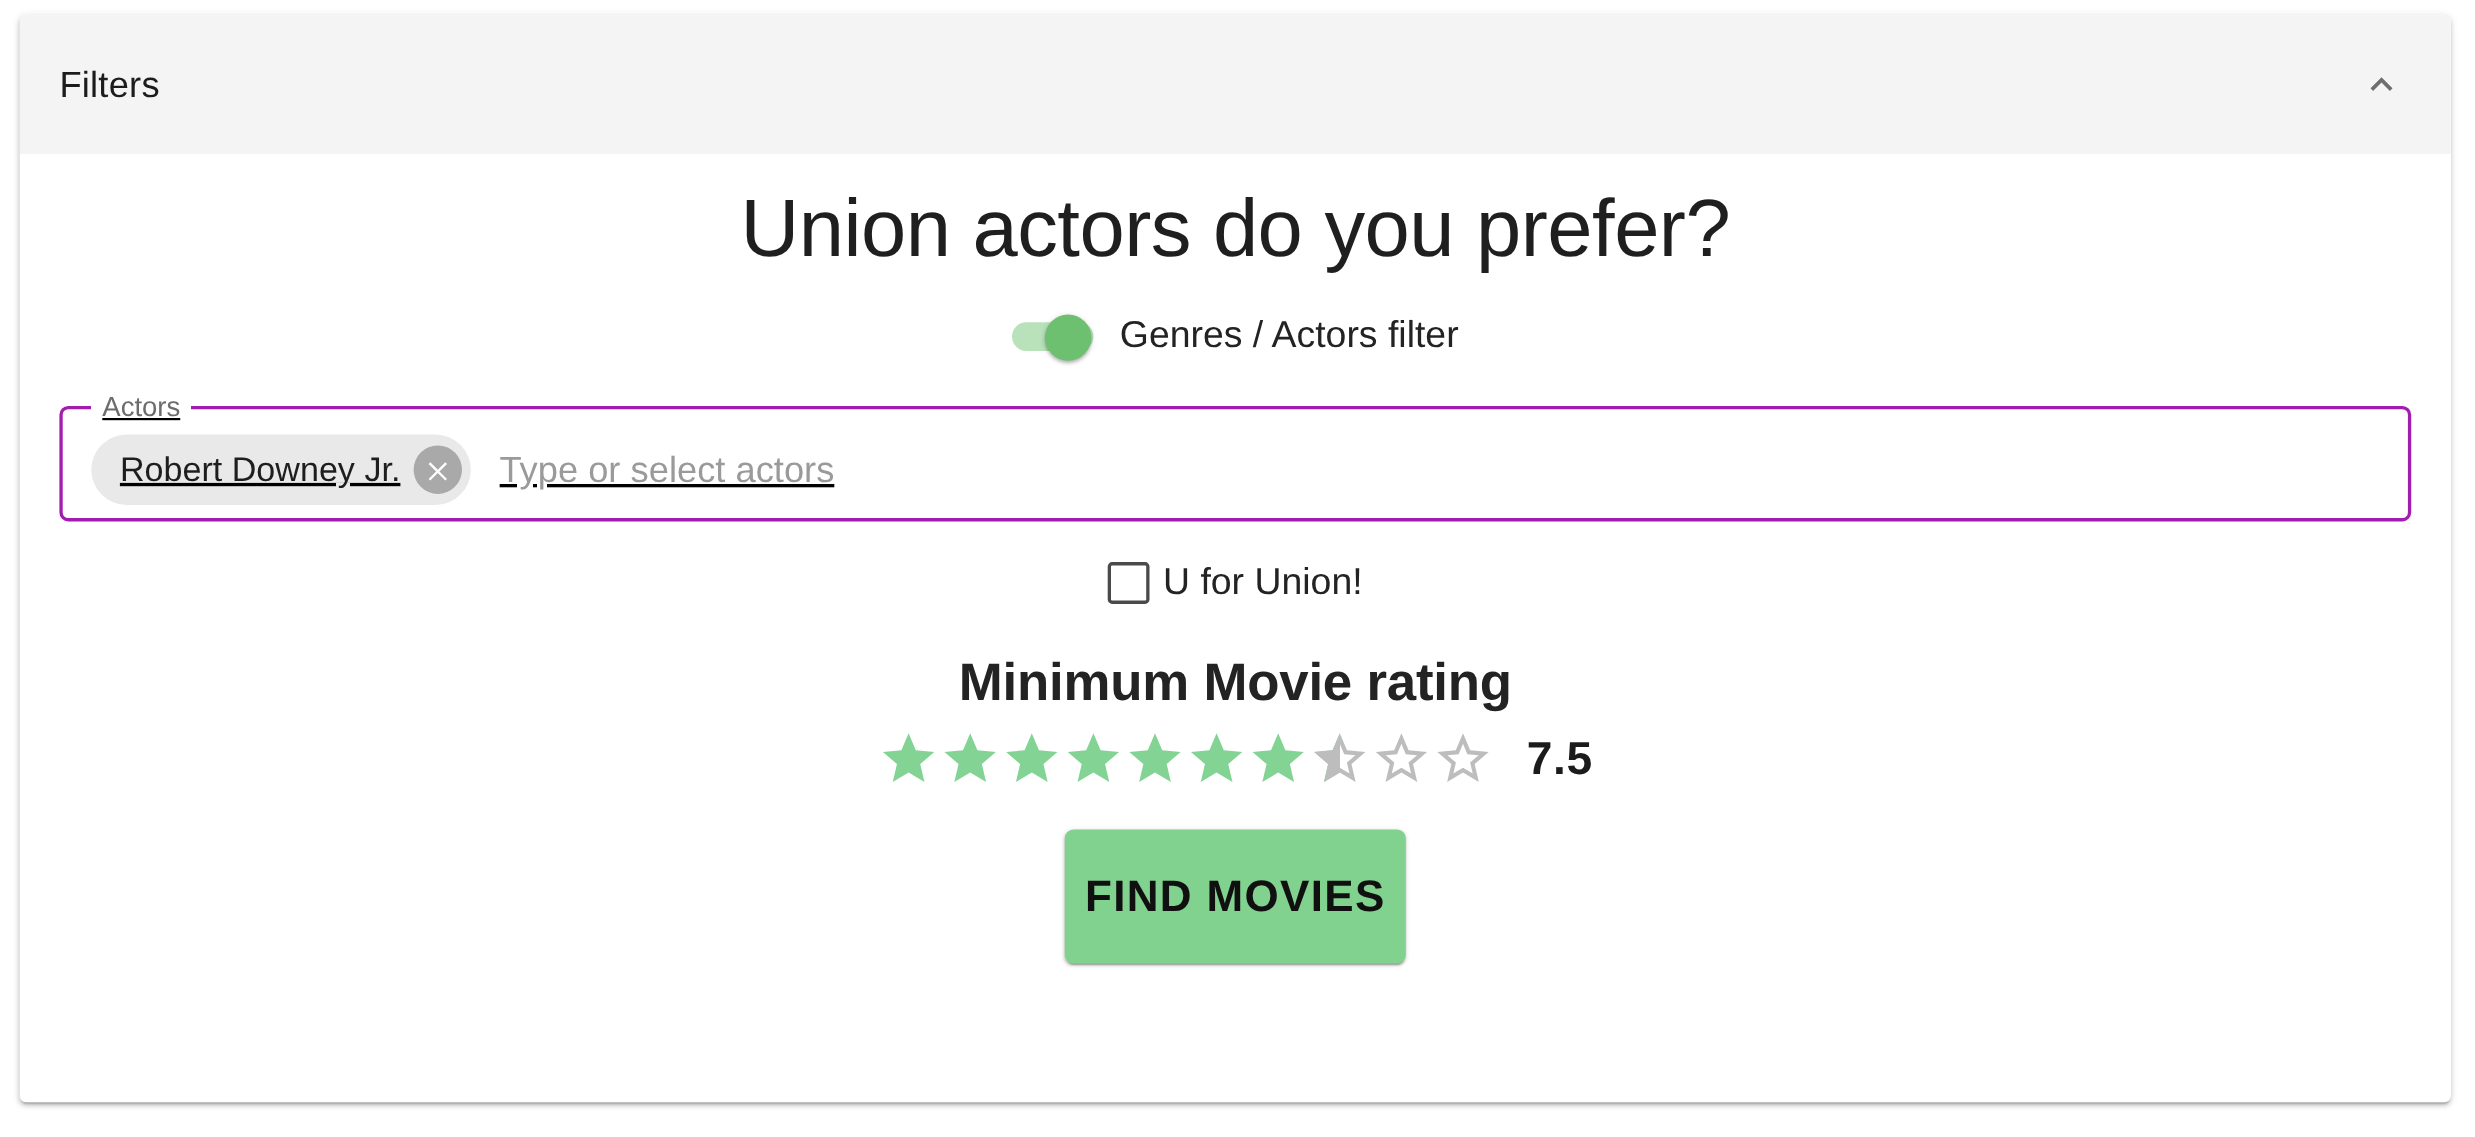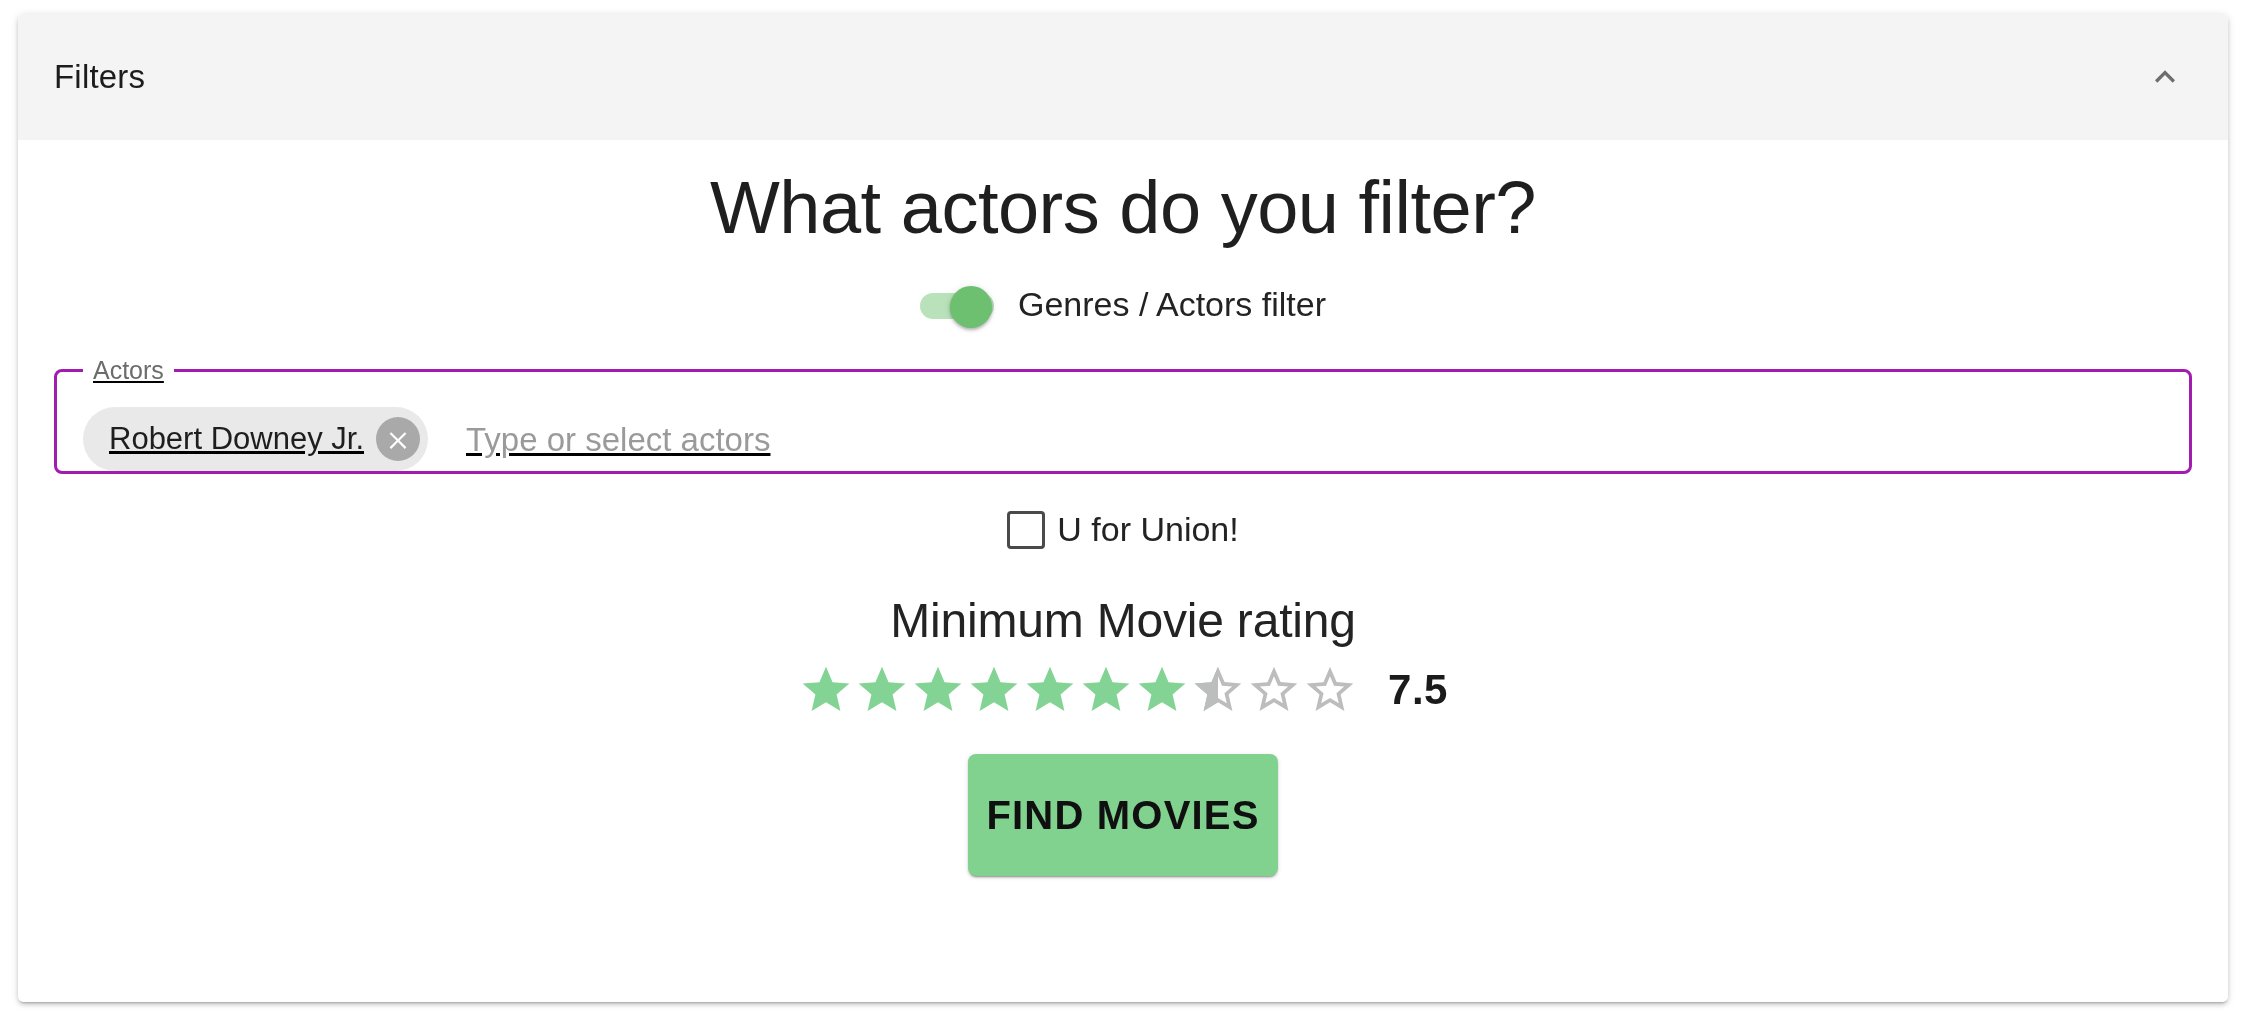--- a/index.html
+++ b/index.html
@@ -137,22 +137,22 @@
   .actors-field > legend {
     margin-left: 26px;
     padding: 0 10px;
     font-size: 25px;
     color: #6c6c6c;
     line-height: 1;
   }
 
   .chips-wrap {
     display: flex;
-    align-items: flex-end;
-    gap: 12px;
+    align-items: center;
+    gap: 0;
     padding: 0 26px;
     width: 100%;
     box-sizing: border-box;
     height: 100%;
   }
 
   .chip {
     display: inline-flex;
     align-items: center;
     background: #e9e9e9;
@@ -215,21 +215,21 @@
   }
   .checkbox-label {
     font-size: 34px;
     color: #232323;
   }
 
   
   .rating-heading {
     text-align: center;
     font-size: 48px;
-    font-weight: 400;
+    font-weight: 700;
     color: #232323;
     margin: 44px 0 0 0;
     letter-spacing: -0.2px;
   }
 
   .rating-row {
     display: flex;
     align-items: center;
     justify-content: center;
     margin-top: 14px;
@@ -284,21 +284,21 @@
 
       <span class="chevron-btn">
         <svg width="40" height="40" viewBox="0 0 24 24" aria-hidden="true">
           <path d="M7.4 15.4 12 10.8l4.6 4.6 1.4-1.4-6-6-6 6z" fill="#6e6e6e"></path>
         </svg>
       </span>
     </div>
 
     <div class="panel-body">
 
-      <h1 class="main-heading">What actors do you filter?</h1>
+      <h1 class="main-heading">Union actors do you prefer?</h1>
 
       <div class="toggle-row">
         <span class="switch">
           <span class="switch-track"></span>
           <span class="switch-thumb"></span>
         </span>
         <span class="toggle-label">Genres / Actors filter</span>
       </div>
 
       <fieldset class="actors-field">

